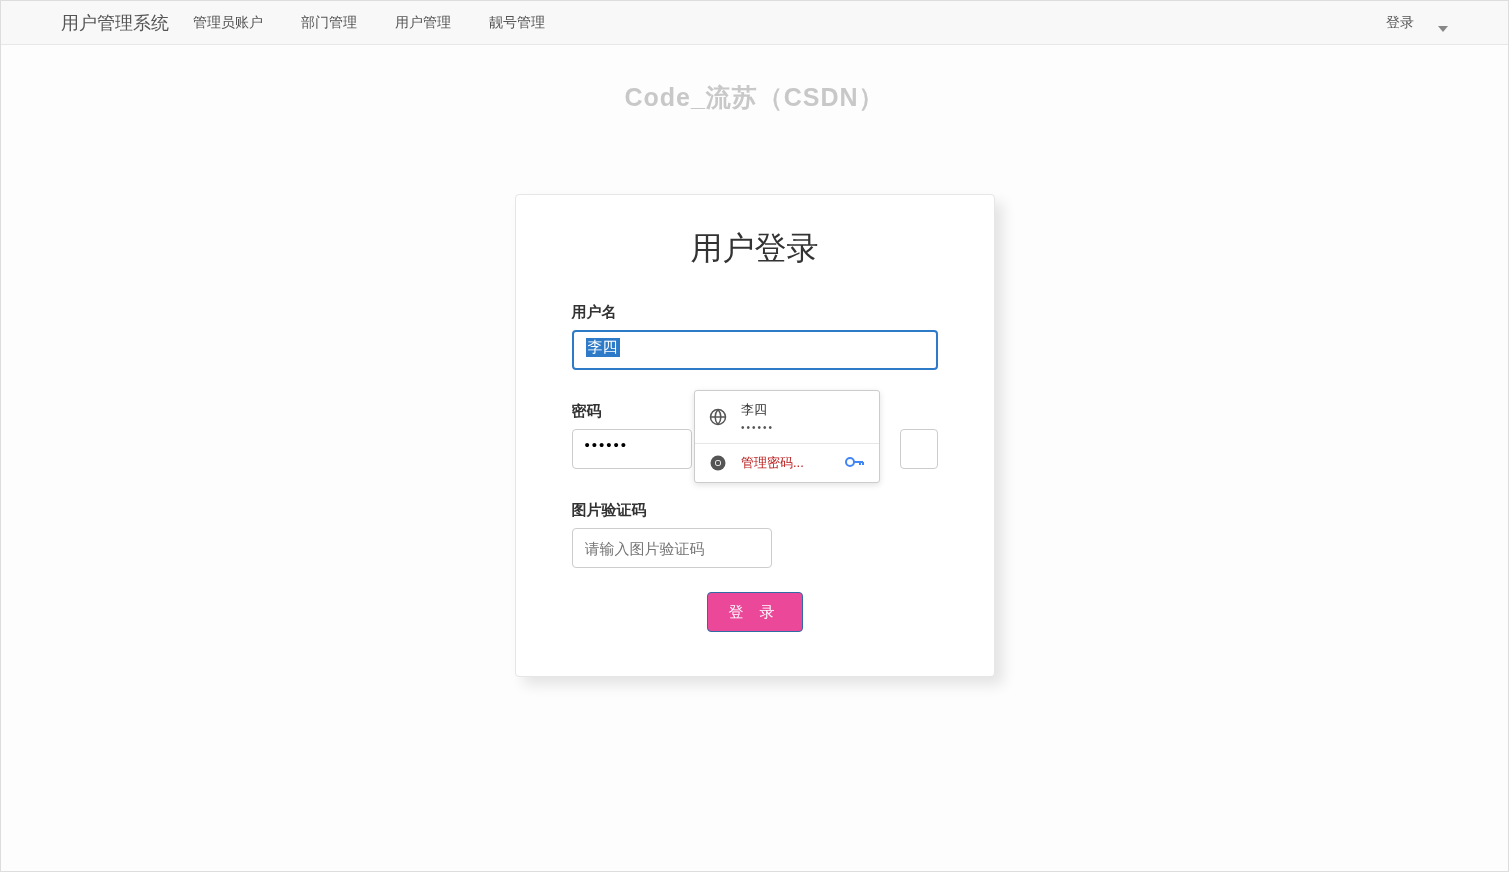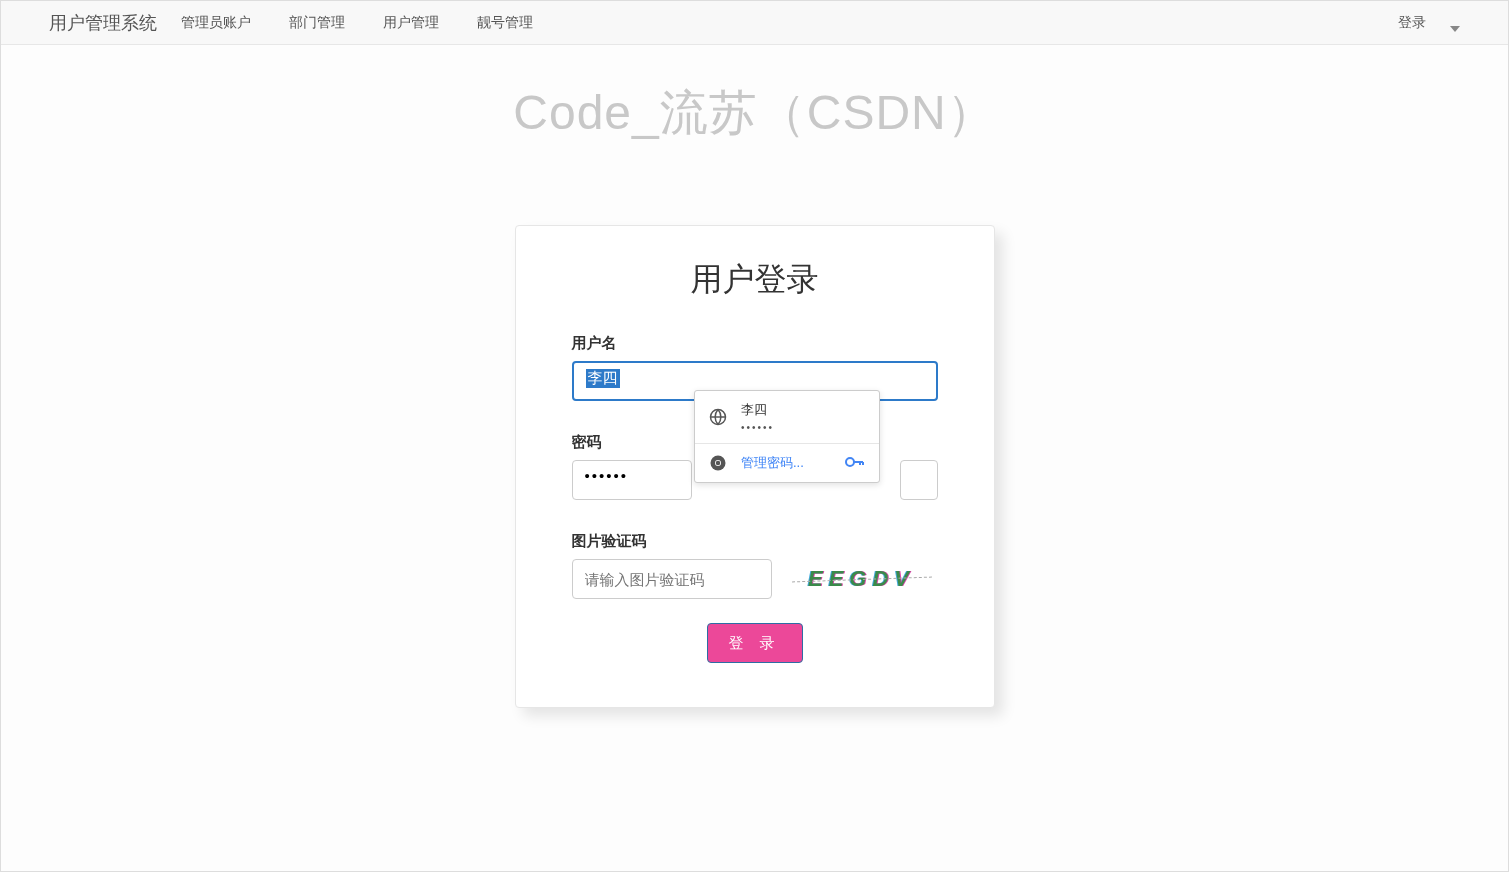--- a/index.html
+++ b/index.html
@@ -13,21 +13,21 @@
       width: 1509px;
       height: 872px;
       overflow: hidden;
       border: 1px solid #ddd;
     }
     
     
     .navbar {
       display: flex;
       align-items: center;
-      padding: 0 48px;
+      padding: 0 60px;
       height: 44px;
       background: #f8f8f8;
       border-bottom: 1px solid #e7e7e7;
     }
     .navbar-brand {
       font-size: 18px;
       color: #555;
       margin-right: 24px;
     }
     .nav-link {
@@ -53,22 +53,22 @@
       height: 0;
       border-left: 5px solid transparent;
       border-right: 5px solid transparent;
       border-top: 6px solid #888;
     }
     
     
     .watermark {
       text-align: center;
       margin-top: 36px;
-      font-size: 48px;
-      font-weight: normal;
+      font-size: 25px;
+      font-weight: bold;
       color: #c8c8c8;
       letter-spacing: 1px;
     }
     
     
     .login-card {
       width: 480px;
       margin: 80px auto 0;
       background: #fff;
       border: 1px solid #e6e6e6;
@@ -227,21 +227,21 @@
     .autofill-user {
       color: #333;
       font-size: 13px;
     }
     .autofill-pass {
       color: #555;
       font-size: 10px;
       letter-spacing: 2px;
     }
     .autofill-manage {
-      color: #3b82f6;
+      color: #b91c1c;
       font-size: 13px;
       flex: 1;
     }
     .key-icon {
       color: #4285f4;
       font-size: 14px;
     }
     .globe-icon, .chrome-icon {
       width: 18px;
       height: 18px;
@@ -280,21 +280,20 @@
     <div class="password-row">
       <div class="password-input">••••••</div>
       <div class="password-trailing"></div>
     </div>
   </div>
 
   <div class="form-group">
     <label class="form-label">图片验证码</label>
     <div class="captcha-row">
       <input class="captcha-input" type="text" placeholder="请输入图片验证码" style="">
-      <div class="captcha-img">EEGDV</div>
     </div>
   </div>
 
   <button class="btn-login">登 录</button>
 </div>
 
 <div class="autofill-popup">
   <div class="autofill-item">
     <div class="autofill-icon">
       <svg class="globe-icon" viewBox="0 0 24 24" fill="none" stroke="#555" stroke-width="2">

